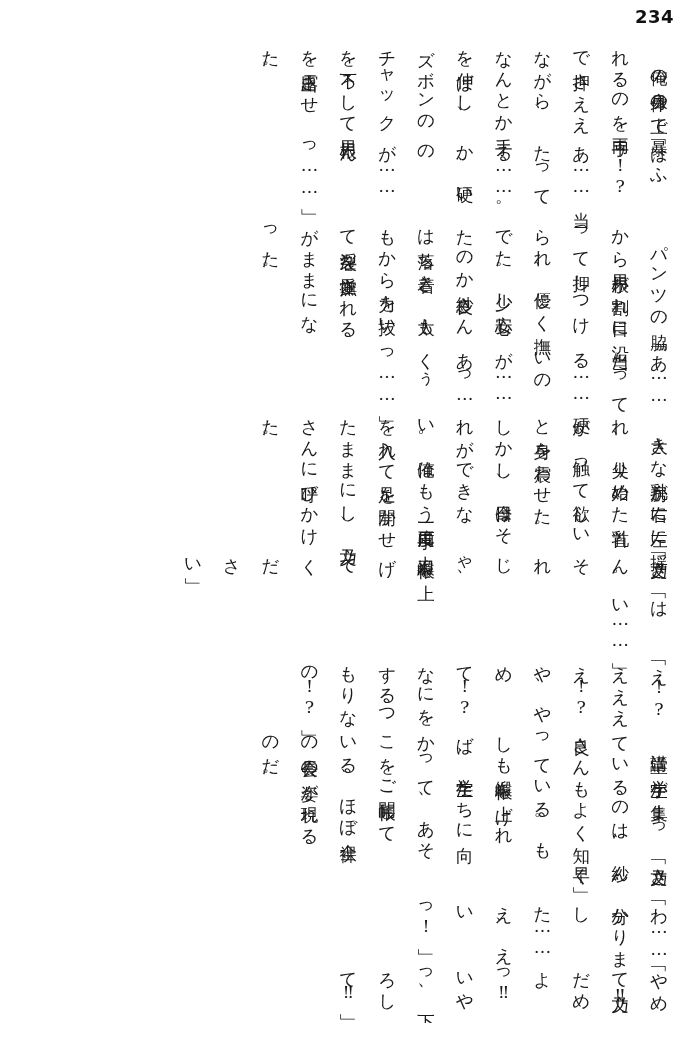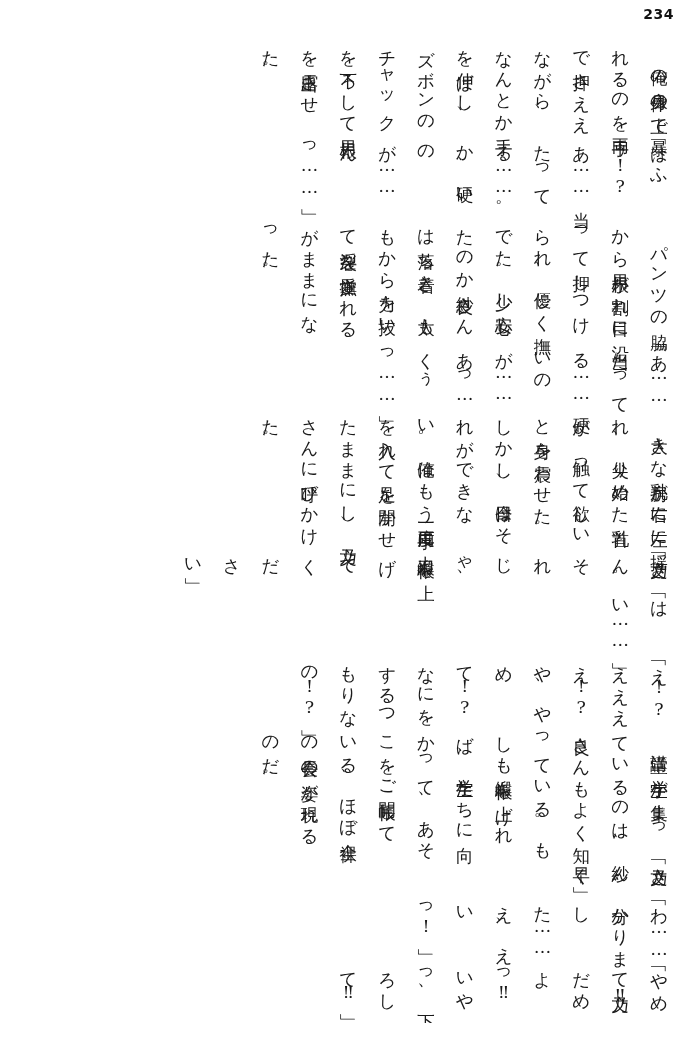--- a/index.html
+++ b/index.html
@@ -17,21 +17,21 @@
   .page {
     position: relative;
     width: 700px;
     height: 1050px;
     box-sizing: border-box;
   }
   .page-number {
     position: absolute;
     top: 6px;
     right: 26px;
-    font-size: 14px;
+    font-size: 18px;
     font-weight: bold;
     letter-spacing: 0.5px;
     font-family: "DejaVu Sans", "Liberation Sans", sans-serif;
     color: #111;
   }
   
   .vtext {
     position: absolute;
     top: 38px;
     right: 22px;

